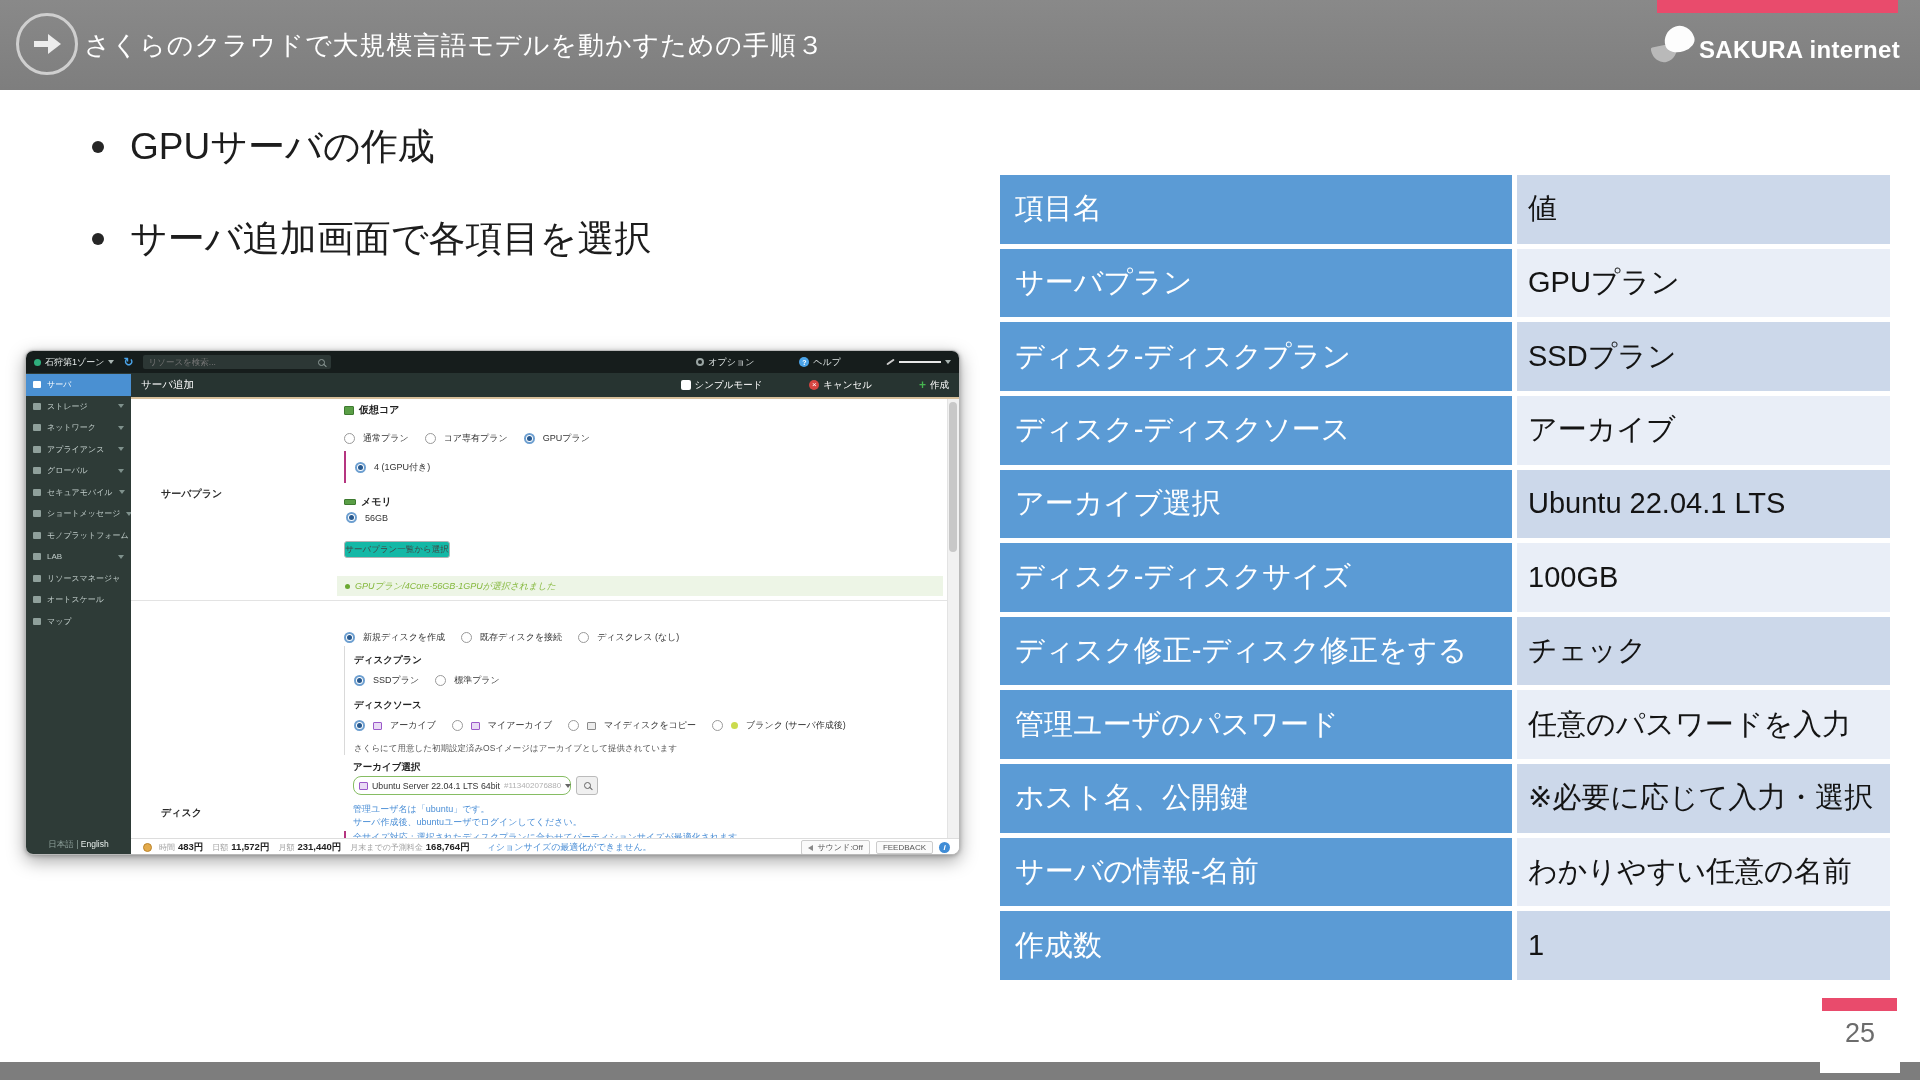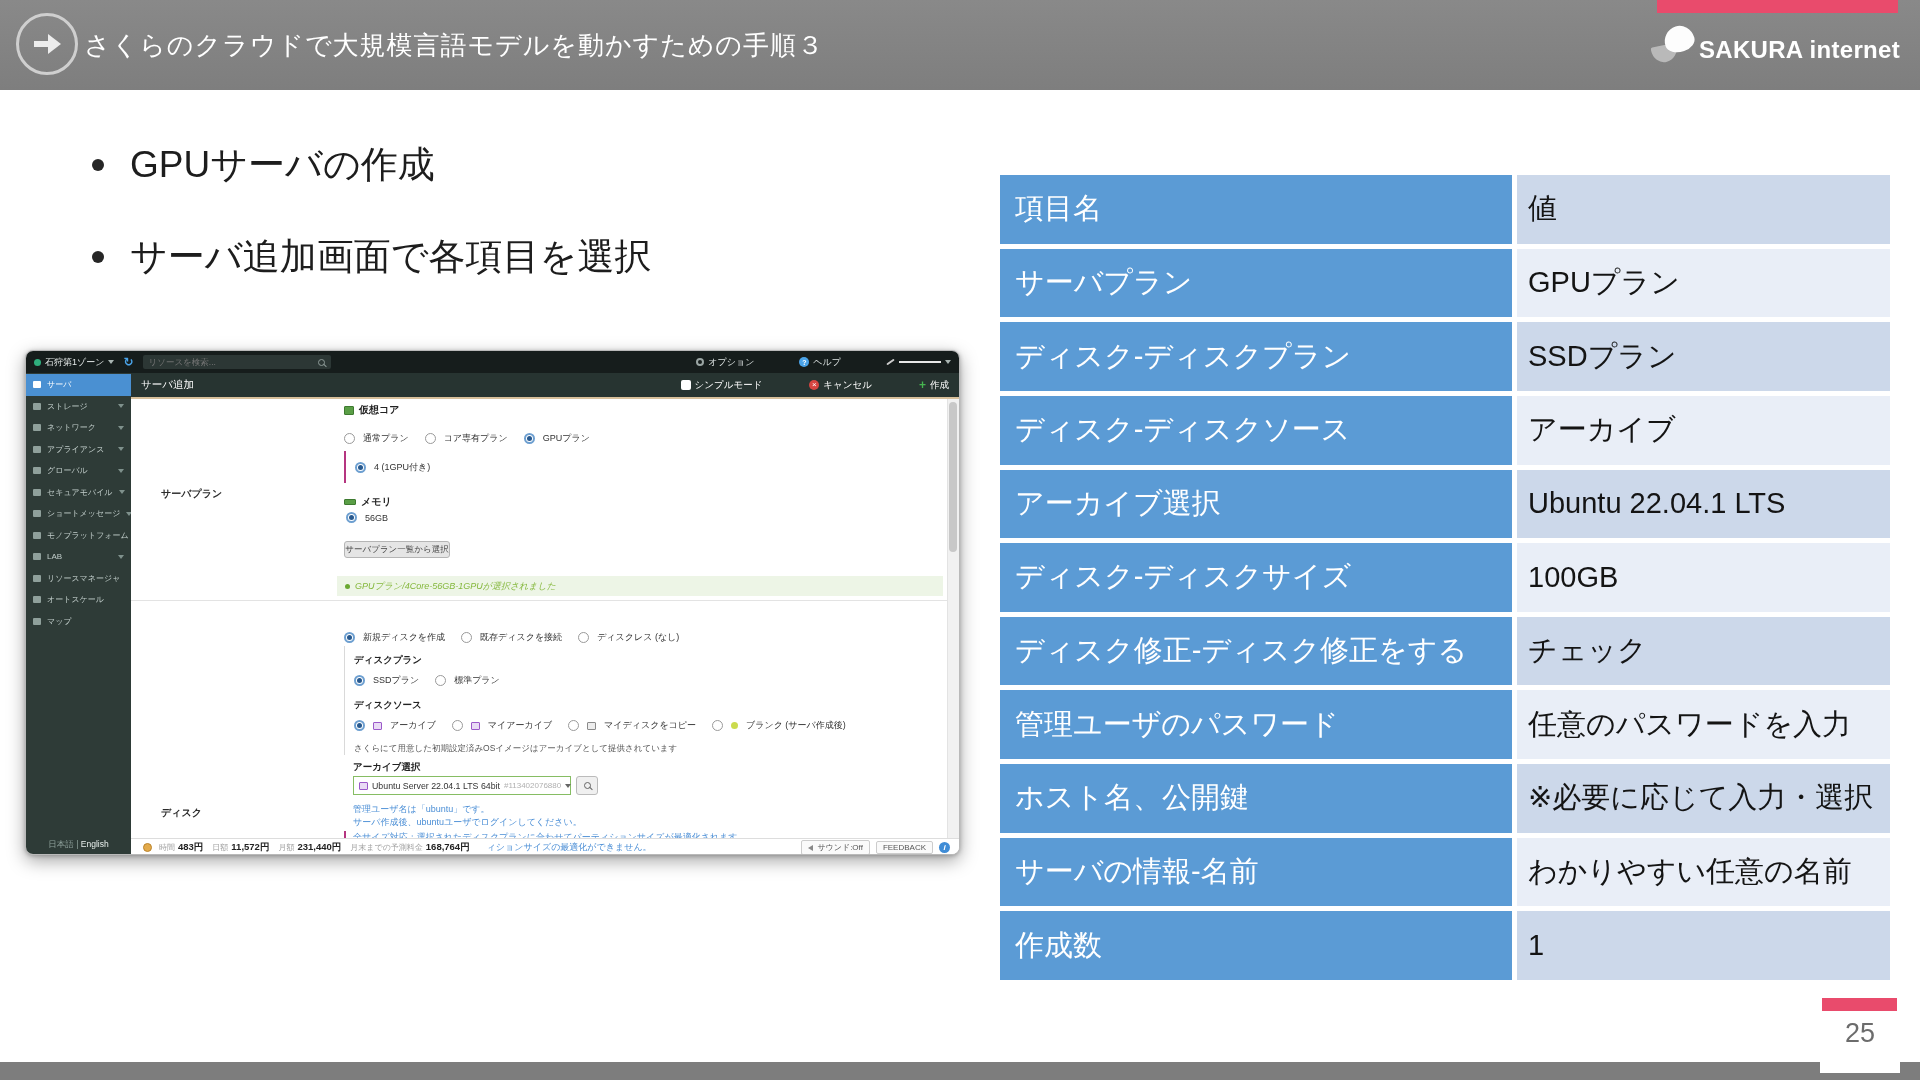--- a/index.html
+++ b/index.html
@@ -17,21 +17,21 @@
   .accent-top { position:absolute; left:1657px; top:0; width:241px; height:13px; background:#e94b6c; }
   .logo { position:absolute; left:1652px; top:24px; display:flex; align-items:flex-end; gap:3px; }
   .logo-mark { position:relative; width:44px; height:42px; }
   .logo-petal-white { position:absolute; right:2px; top:2px; width:30px; height:26px; background:#fdfdfd;
          border-radius:52% 48% 46% 54% / 60% 62% 38% 40%; transform:rotate(-18deg); }
   .logo-petal-gray { position:absolute; left:0px; bottom:4px; width:26px; height:17px; background:#b9b9b9;
          border-radius:8% 10% 62% 58% / 15% 15% 100% 100%; transform:rotate(-12deg); }
   .logo-text { color:#ffffff; font-size:24px; font-weight:bold; letter-spacing:0.3px; padding-bottom:2px; }
 
   
-  .bullets { position:absolute; left:92px; top:144px; list-style:none; }
+  .bullets { position:absolute; left:92px; top:126px; list-style:none; }
   .bullets li { display:flex; align-items:flex-start; gap:26px; margin-bottom:50px; }
   .bullet-dot { width:12px; height:12px; border-radius:50%; background:#262626; margin-top:15px; flex:none; }
   .bullet-text { font-size:37px; color:#1d1d1d; line-height:42px; }
 
   
   .ptable { position:absolute; left:1000px; top:175px; width:890px; height:805px;
             display:grid; grid-template-columns:512px 373px; grid-auto-rows:1fr; gap:5px; background:#ffffff; }
   .kcell { background:#5b9bd5; color:#ffffff; display:flex; align-items:center; padding-left:15px;
            font-size:29px; letter-spacing:0px; white-space:nowrap; }
   .vcell { background:#e9eef7; color:#141414; display:flex; align-items:center; padding-left:11px;
@@ -108,36 +108,36 @@
   .radio { width:11px; height:11px; border:1px solid #9a9a9a; border-radius:50%; background:#fff;
            position:relative; flex:none; }
   .radio.on { border:2px solid #6d9fd0; }
   .radio.on::after { content:""; position:absolute; inset:1px; border-radius:50%; background:#28598e; }
   .src-ico { width:9px; height:8px; border:1px solid #9b59c9; background:#e9dbf5; border-radius:1px; flex:none; }
   .src-ico.ic-disk { border-color:#8a8a8a; background:#ededed; }
   .src-ico.ic-blank { width:7px; height:7px; border:none; border-radius:50%; background:#cbdb4e; }
 
   .mag-block { position:absolute; left:213px; top:52px; height:32px; border-left:2px solid #b53580;
                display:flex; align-items:center; padding-left:9px; }
-  .plan-btn { position:absolute; left:213px; top:142px; width:106px; height:17px; background:#e5e5e5;
+  .plan-btn { position:absolute; left:213px; top:142px; width:106px; height:17px; background:#14b8a6;
               border:1px solid #b5b5b5; border-radius:3px; font-size:8.5px; color:#444;
               display:flex; align-items:center; justify-content:center; }
   .green-bar { position:absolute; left:206px; top:177px; width:606px; height:20px; background:#edf5e6;
                display:flex; align-items:center; padding-left:8px; gap:5px; font-size:9px; color:#85b83d;font-style:italic; }
   .green-dot { width:5px; height:5px; border-radius:50%; background:#6aa832; }
   .hdivider { position:absolute; left:0; top:201px; width:818px; height:1px; background:#e3e3e3; }
 
   .sub-block { position:absolute; left:213px; top:247px; width:600px; border-left:1px solid #d9d9d9;
                padding-left:9px; }
   .sub-heading { font-weight:bold; font-size:9.5px; color:#222; }
   .sub-row { display:flex; align-items:center; gap:16px; }
   .note-text { font-size:8.5px; color:#555; }
 
   .dd-row { position:absolute; left:222px; top:377px; display:flex; align-items:center; gap:5px; }
-  .dropdown { width:218px; height:19px; border:1px solid #86bd63; border-radius:0; background:#fff;
+  .dropdown { width:218px; height:19px; border:1px solid #86bd63; border-radius:8px; background:#fff;
               display:flex; align-items:center; padding:0 5px; gap:4px; }
   .dd-label { font-size:8.8px; color:#333; white-space:nowrap; }
   .dd-id { font-size:8px; color:#b0b0b0; white-space:nowrap; }
   .dd-caret { margin-left:auto; width:0; height:0; border-left:3px solid transparent;
               border-right:3px solid transparent; border-top:4px solid #666; }
   .dd-search { width:22px; height:19px; background:#f0f0f0; border:1px solid #bbbbbb; border-radius:3px;
                display:flex; align-items:center; justify-content:center; }
   .dd-search .mag { border-color:#666; }
   .dd-search .mag::after { background:#666; }
 

